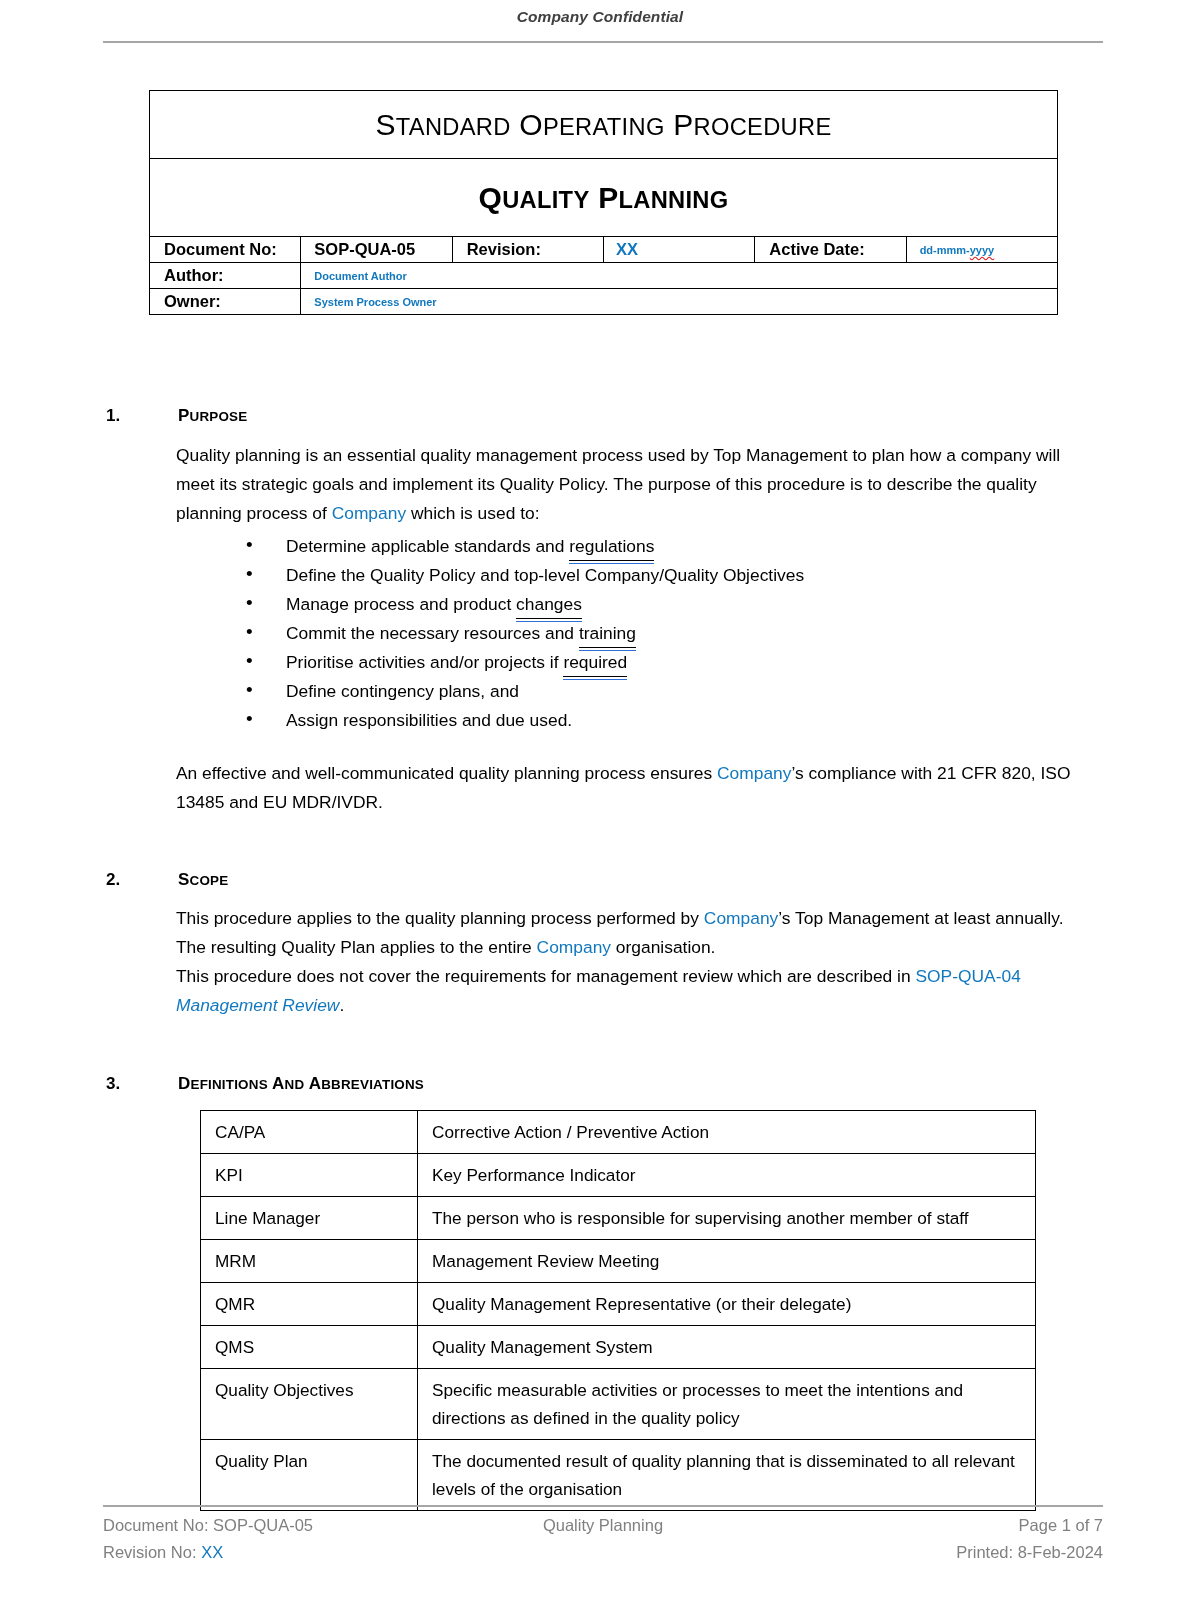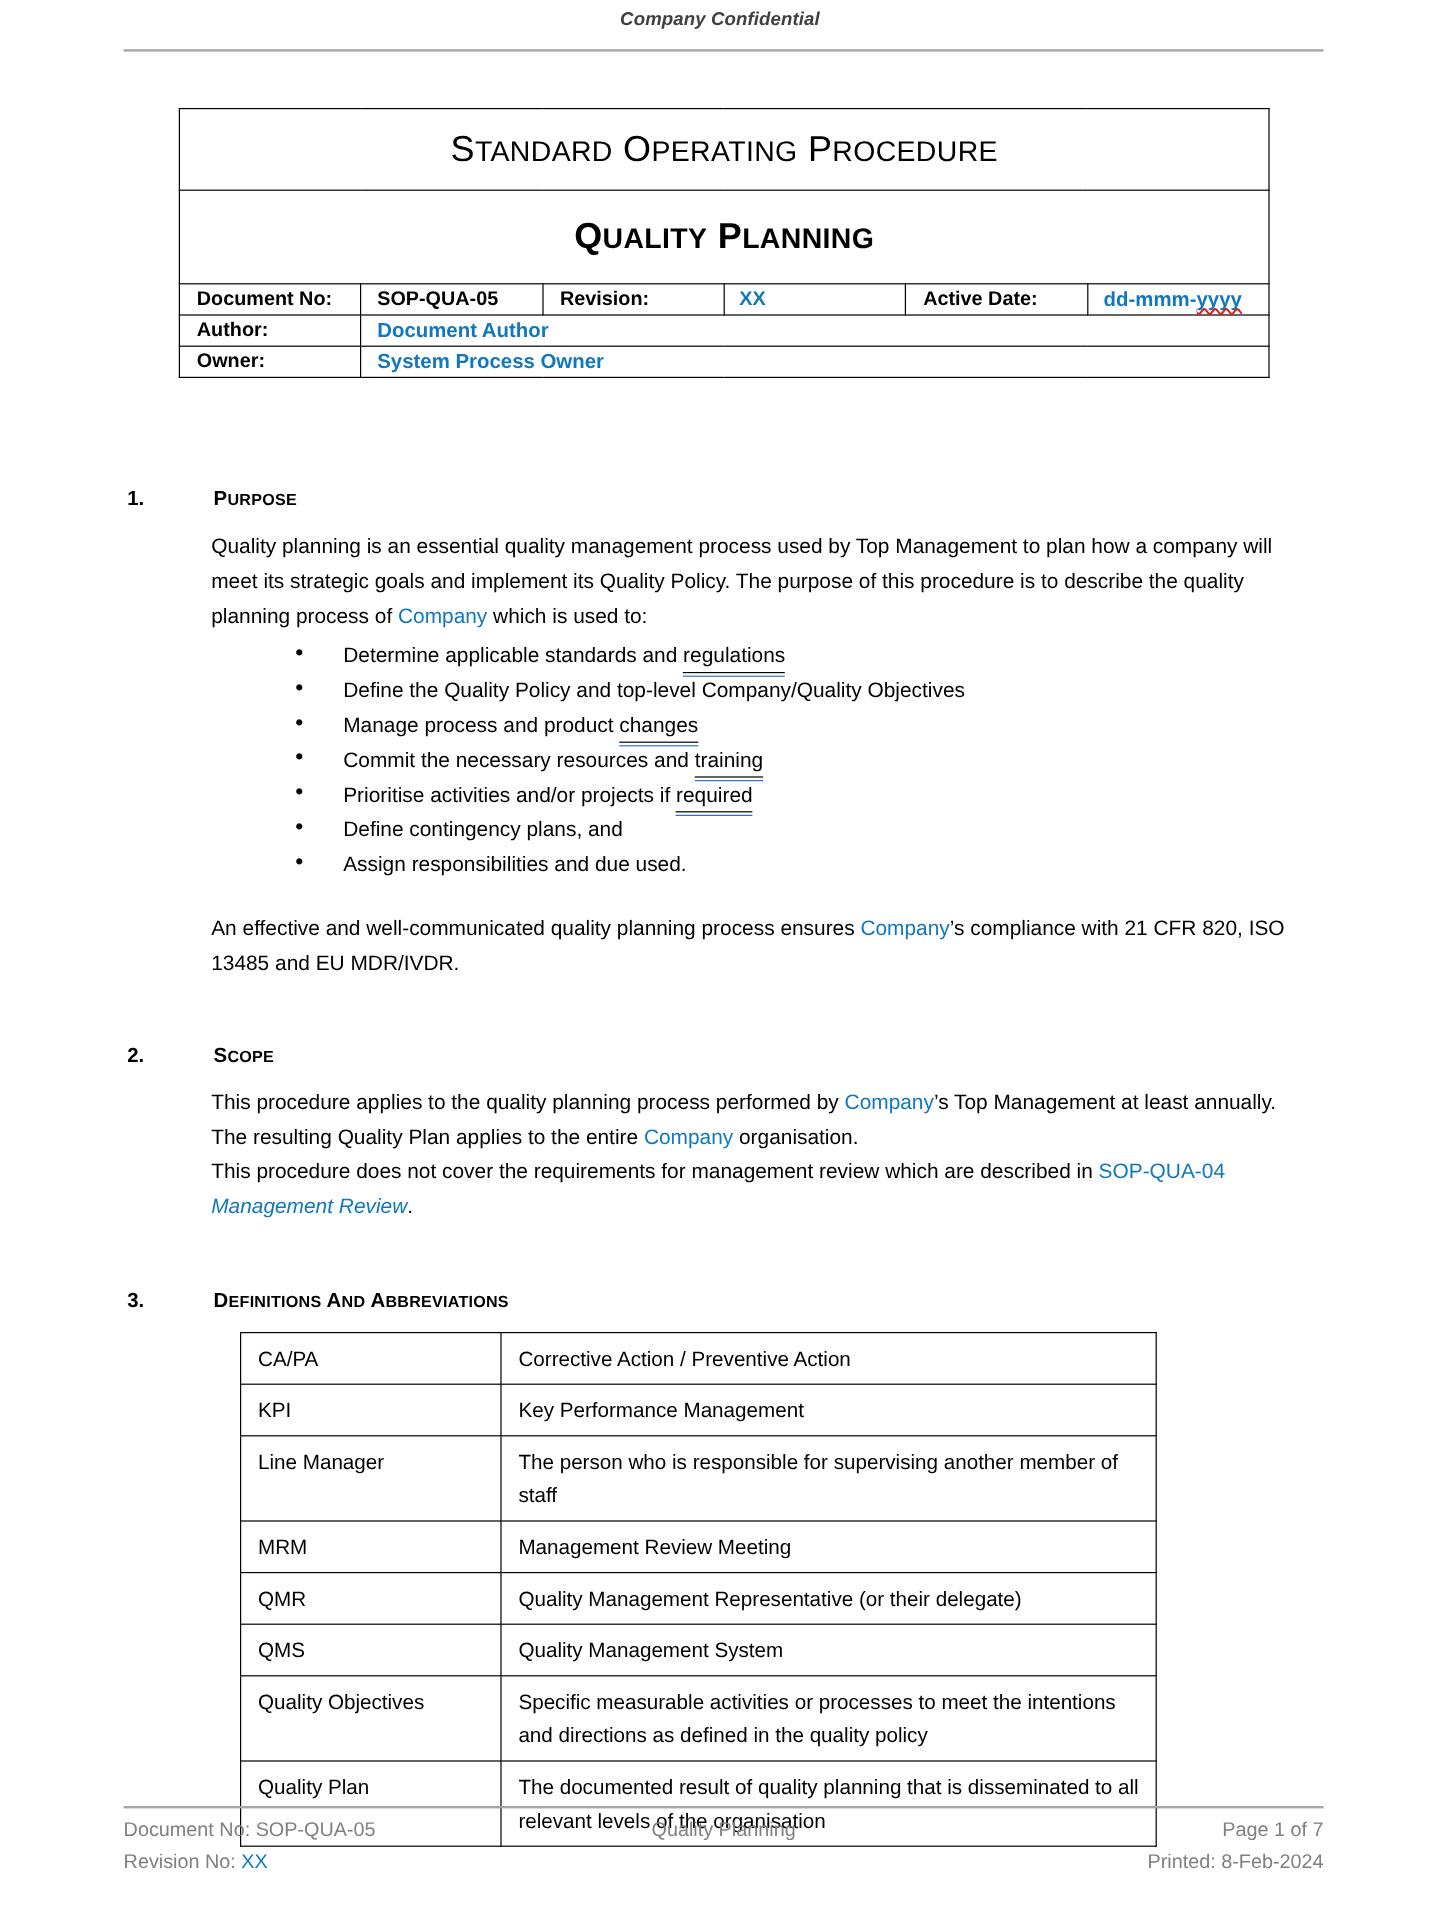--- a/index.html
+++ b/index.html
@@ -83,21 +83,21 @@
   .sc .c1 { font-size: 1em; }
   .sc .rest { font-size: 0.79em; }
 
   .meta-label {
     font-size: 16.5px;
     font-weight: bold;
     padding-left: 14px !important;
     color: #000;
   }
   .meta-value {
-    font-size: 17px;
+    font-size: 11px;
     font-weight: bold;
     padding-left: 13px !important;
     color: #1278be;
   }
   .meta-value-plain {
     font-size: 16.5px;
     font-weight: bold;
     padding-left: 13px !important;
     color: #000;
   }
@@ -183,21 +183,21 @@
     bottom: -4px;
     border-bottom: 1.6px double #2d6fd6;
     height: 3px;
   }
 
   
   .defs-table {
     position: absolute;
     left: 200px;
     top: 1110px;
-    width: 764px;
+    width: 836px;
     border-collapse: collapse;
     table-layout: fixed;
   }
   .defs-table td {
     border: 1.4px solid #000;
     font-size: 17.2px;
     line-height: 28px;
     padding: 7px 0 7px 14px;
     vertical-align: top;
     color: #000;
@@ -314,21 +314,21 @@
   </div>
 
   <table class="defs-table">
     <tbody>
         <tr>
       <td class="term">CA/PA</td>
       <td>Corrective Action / Preventive Action</td>
     </tr>
     <tr>
       <td class="term">KPI</td>
-      <td>Key Performance Management</td>
+      <td>Key Performance Indicator</td>
     </tr>
     <tr>
       <td class="term">Line Manager</td>
       <td>The person who is responsible for supervising another member of staff</td>
     </tr>
     <tr>
       <td class="term">MRM</td>
       <td>Management Review Meeting</td>
     </tr>
     <tr>

